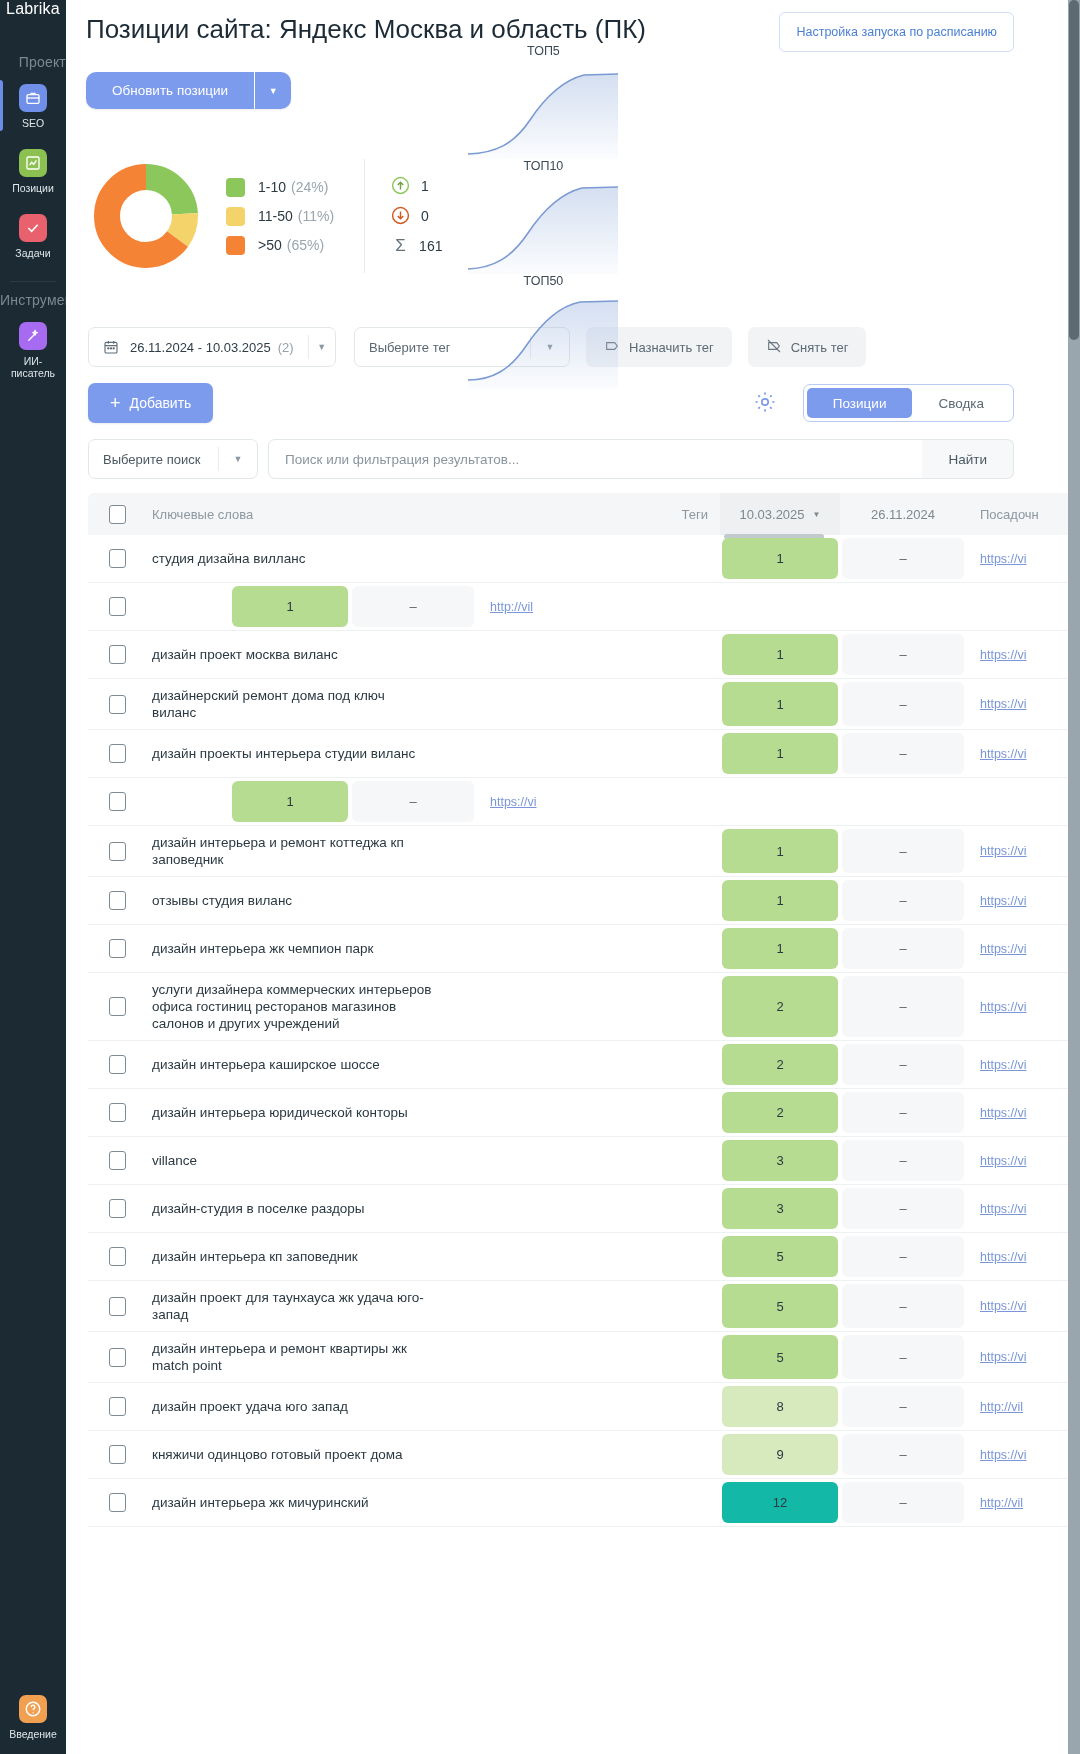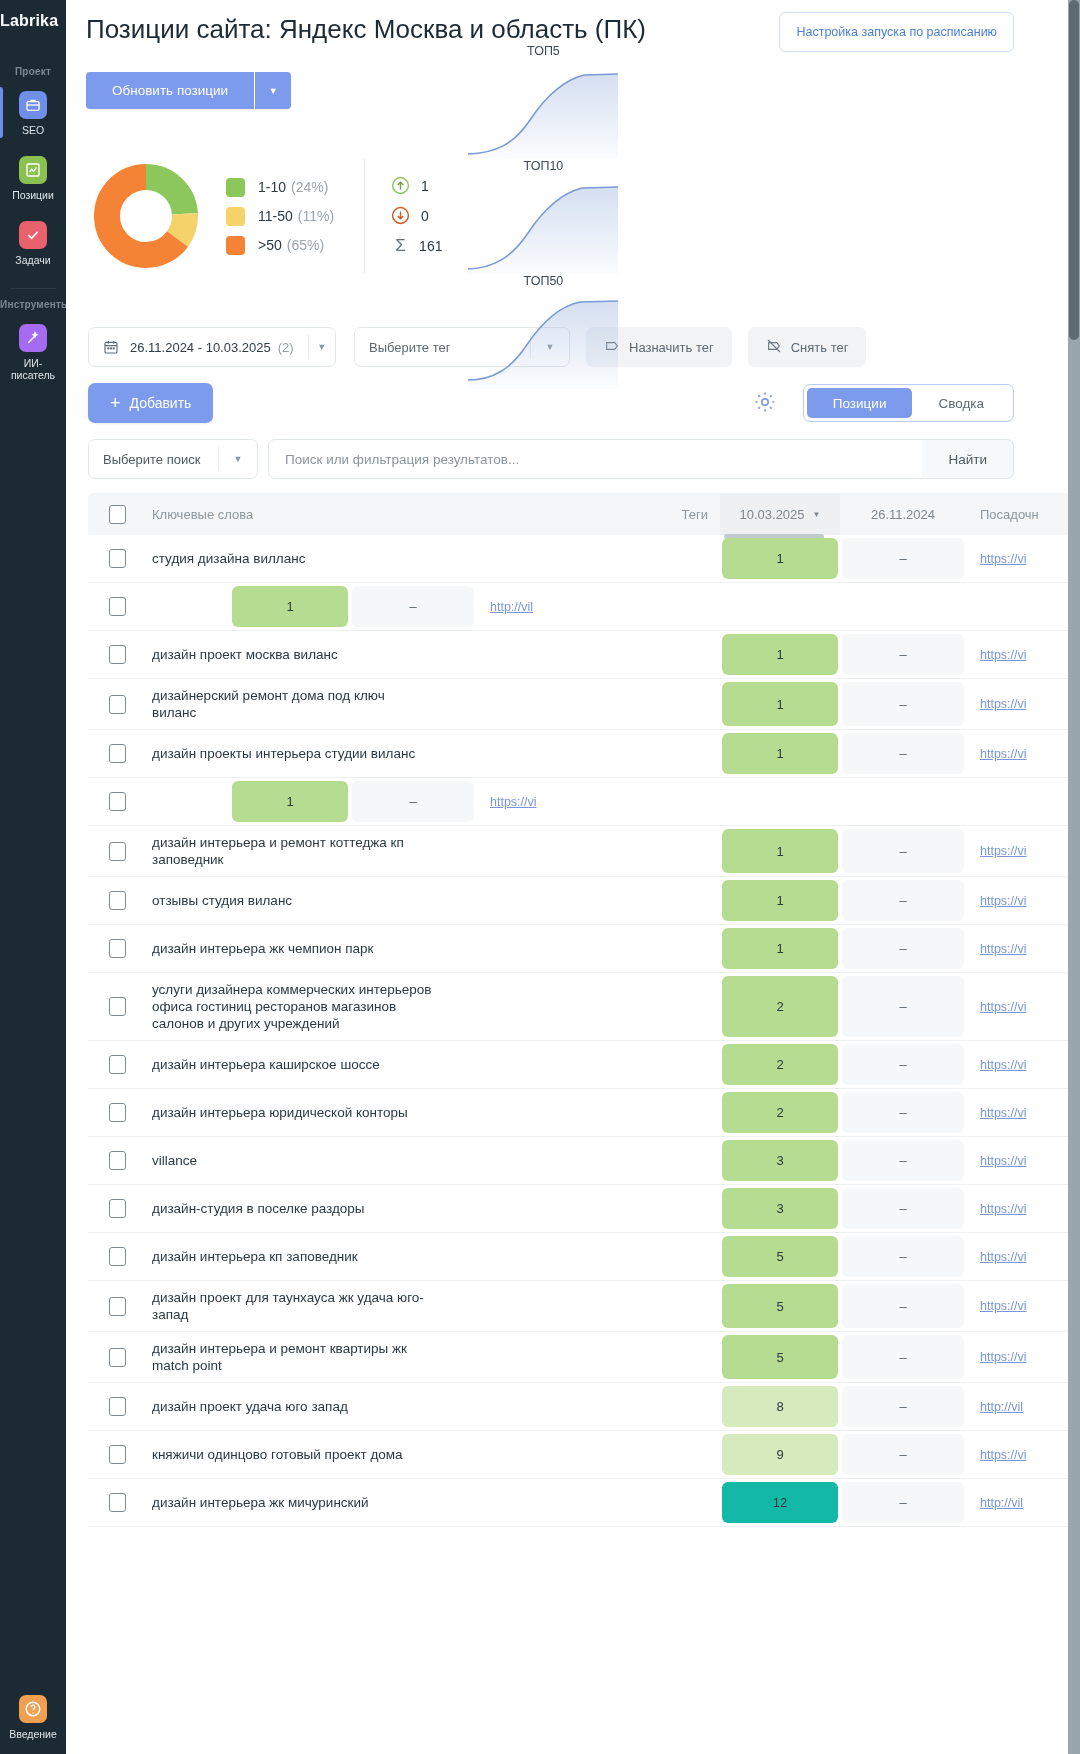--- a/index.html
+++ b/index.html
@@ -11,27 +11,27 @@
   }
   .app { position: relative; width: 1080px; height: 1754px; display: flex; overflow: hidden; }
 
   
   .sidebar {
     width: 66px; flex: 0 0 66px; height: 1754px;
     background: #1b2a33; color: #c9d2d8;
     position: relative; overflow: hidden;
   }
   .brand {
-    text-align: left; padding-top: 12px;
-    font-size: 16px; font-weight: 700; color: #ffffff;
+    text-align: center; 
+    font-size: 16px; font-weight: 400; color: #ffffff;
     letter-spacing: .2px;
   }
   .nav-group-title {
-    font-size: 10px; color: #7b8993; text-align: center;
-    margin-top: 36px; margin-bottom: 8px; letter-spacing: .2px; font-weight: bold;
+    font-size: 14px; color: #7b8993; text-align: right;
+    margin-top: 36px; margin-bottom: 8px; letter-spacing: .2px;
   }
   .nav-sep { height:1px; background:#2c3b45; margin: 18px 10px 0 10px; }
   .nav-item {
     display: flex; flex-direction: column; align-items: center;
     padding: 6px 2px 4px 2px; margin-bottom: 10px; cursor: pointer;
     position: relative;
   }
   .nav-item .tile {
     width: 28px; height: 28px; border-radius: 7px;
     display: flex; align-items: center; justify-content: center;
@@ -65,21 +65,21 @@
   .schedule-btn {
     margin-left: auto; margin-right: 66px; margin-top: 4px;
     border: 1px solid #cfe0f5; border-radius: 6px;
     background: #ffffff; color: #4a7fd4;
     font-size: 12.5px; padding: 12px 16px; cursor: pointer;
     white-space: nowrap;
   }
 
   .btn-split {
     display: inline-flex; margin: 20px 0 0 6px;
-    border-radius: 4px; overflow: hidden; box-shadow: 0 1px 2px rgba(0,0,0,.08);
+    border-radius: 10px; overflow: hidden; box-shadow: 0 1px 2px rgba(0,0,0,.08);
   }
   .btn-split .primary {
     background: #7d9bec; color: #fff; border: none;
     font-size: 13.5px; padding: 0 26px; height: 37px; cursor: pointer;
   }
   .btn-split .divider { width: 1px; background: rgba(255,255,255,.5); }
   .btn-split .caret {
     background: #7d9bec; color: #fff; border: none; width: 36px; height: 37px;
     cursor: pointer; font-size: 9px; display:flex; align-items:center; justify-content:center;
   }

